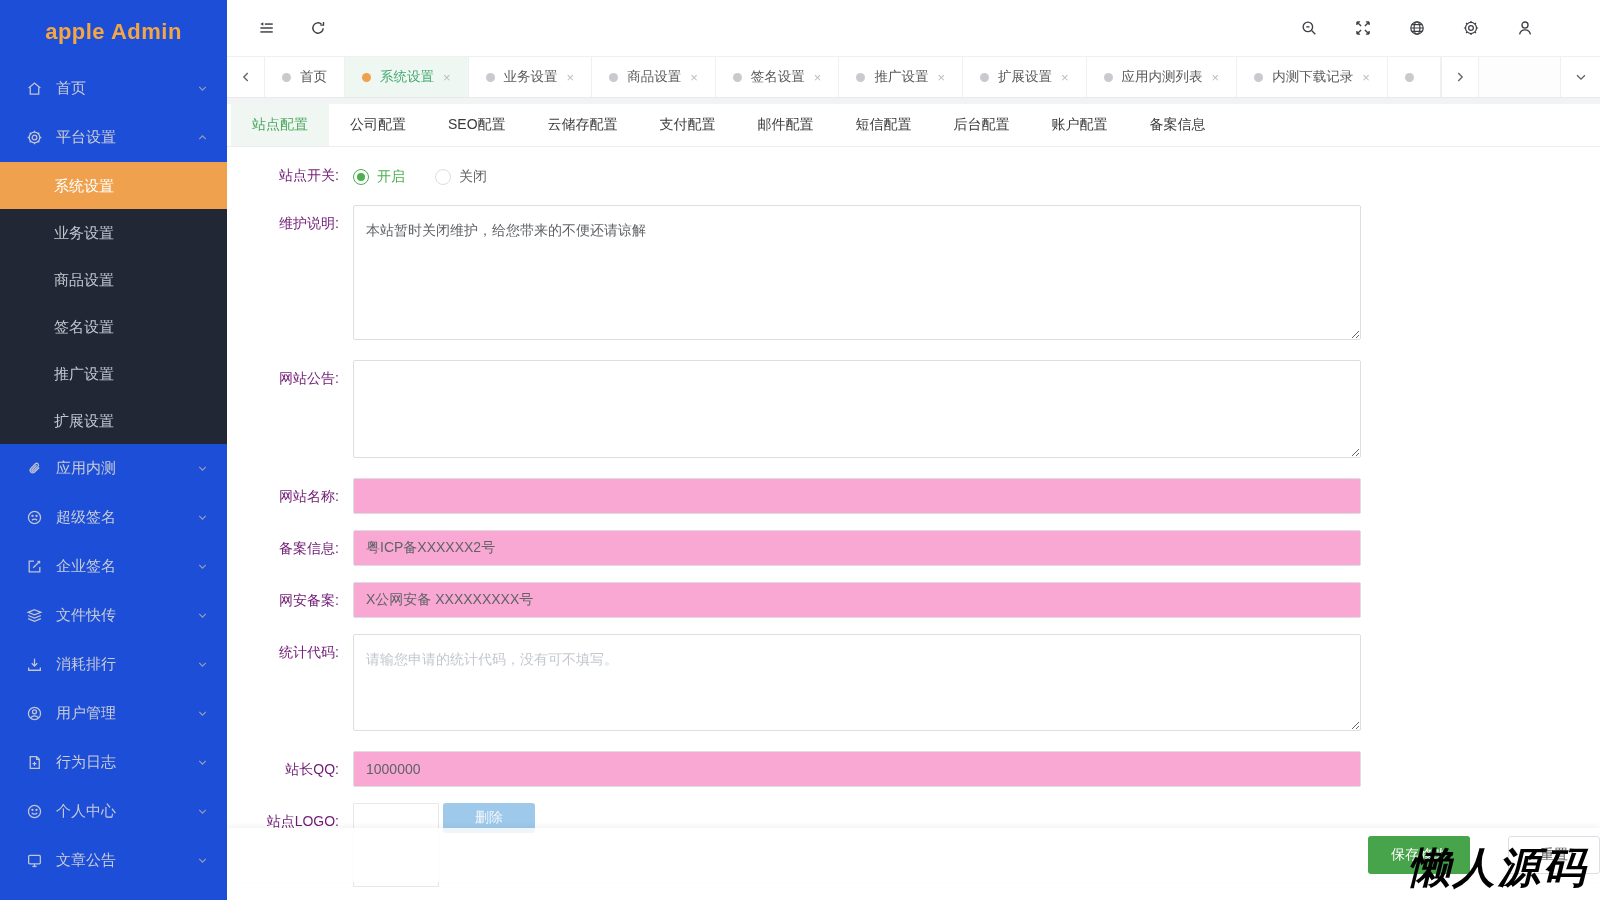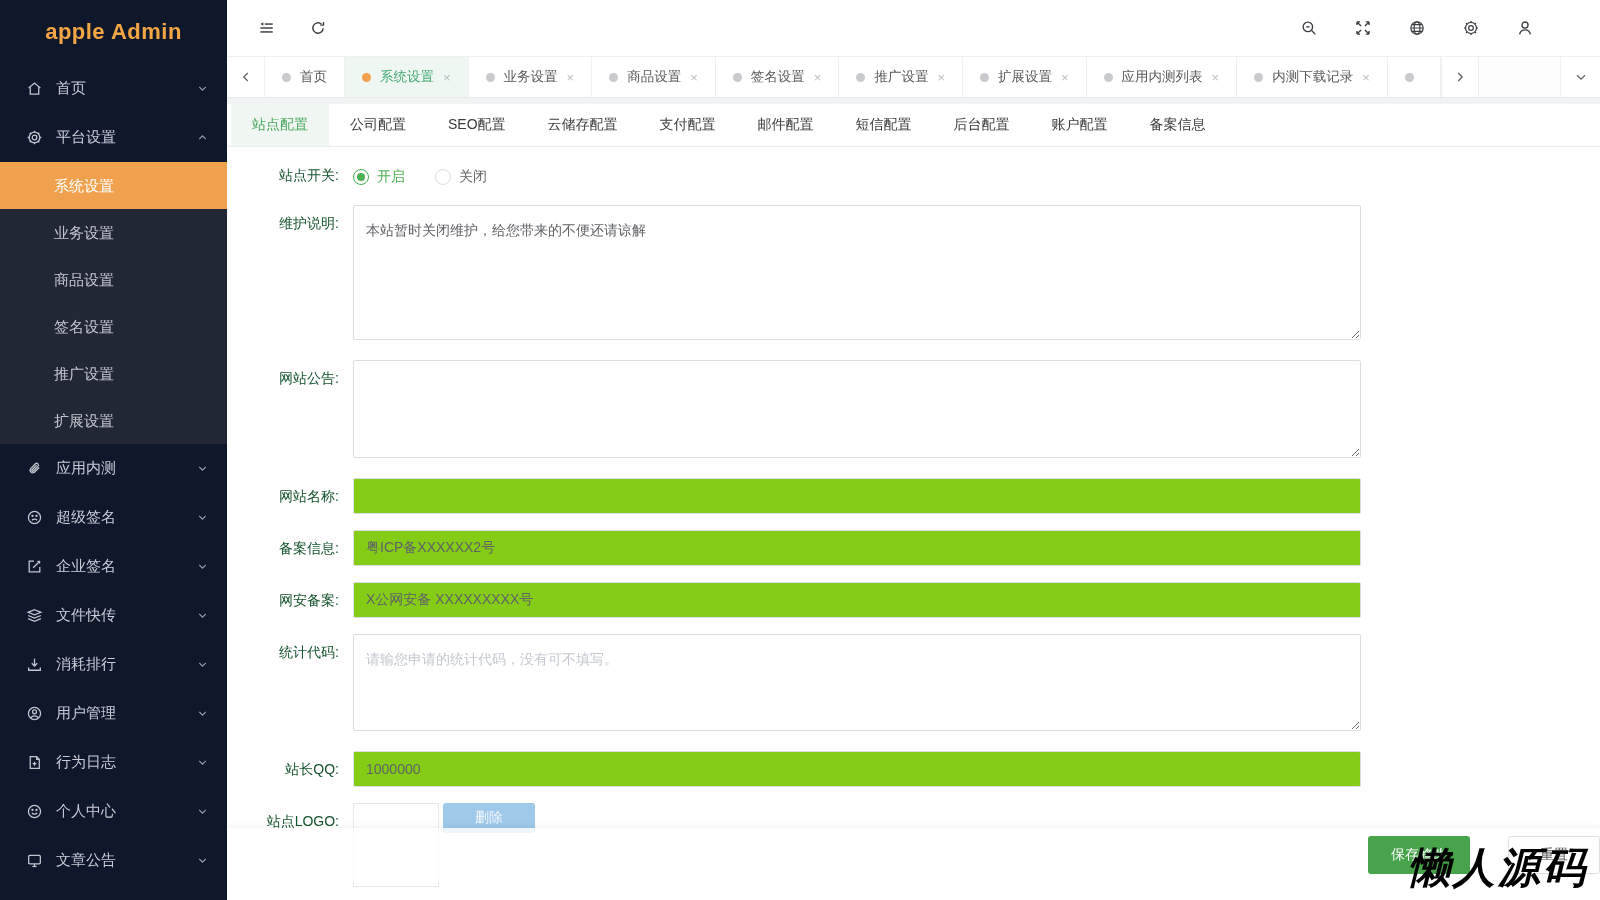--- a/index.html
+++ b/index.html
@@ -1,20 +1,20 @@
 <!DOCTYPE html>
 <html><head>
 <meta charset="utf-8">
 <style>
   * { margin:0; padding:0; box-sizing:border-box; }
   html,body { width:1600px; height:900px; overflow:hidden; font-family:"Liberation Sans","DejaVu Sans",sans-serif; background:#fff; }
   .app { position:relative; width:1600px; height:900px; }
 
   
-  .sidebar { position:absolute; left:0; top:0; width:227px; height:900px; background:#0f172a; color:#c8ccd6; z-index:5; }
+  .sidebar { position:absolute; left:0; top:0; width:227px; height:900px; background:#1d4ed8; color:#c8ccd6; z-index:5; }
   .logo { height:64px; line-height:64px; text-align:center; color:#f3a644; font-size:22px; font-weight:bold; letter-spacing:0.5px; }
   .menu-item { height:49px; display:flex; align-items:center; padding:0 18px 0 25px; font-size:15px; cursor:pointer; }
   .menu-item .mi-icon { width:18px; height:18px; margin-right:13px; display:inline-flex; align-items:center; justify-content:center; color:#c2c6d0; }
   .menu-item .chev { margin-left:auto; color:#9aa0ac; display:inline-flex; }
   .submenu { background:#222736; }
   .submenu-item { height:47px; line-height:47px; padding-left:54px; font-size:15px; color:#c2c6cf; cursor:pointer; }
   .submenu-item.active { background:#efa14d; color:#ffffff; }
   svg.ic { display:block; }
 
   
@@ -36,24 +36,24 @@
   .tab-dropdown { margin-left:auto; width:40px; display:flex; align-items:center; justify-content:center; border-left:1px solid #f0f0f0; color:#606266; cursor:pointer; background:#fff; }
   .tab-gap { height:7px; background:#f2f3f5; border-top:1px solid #e9e9e9; }
 
   .confignav { height:43px; display:flex; align-items:stretch; background:#fff; border-bottom:1px solid #ededed; padding-left:4px; }
   .config-tab { display:flex; align-items:center; padding:0 21px; font-size:14px; color:#3a3a3a; cursor:pointer; }
   .config-tab.active { background:#f0f6f1; color:#49a85c; }
 
   
   .form { padding:18px 0 0 22px; }
   .form-row { display:flex; margin-bottom:16px; }
-  .form-label { width:90px; min-width:90px; margin-right:14px; text-align:right; font-size:14px; color:#14532d; padding-top:10px; }
+  .form-label { width:90px; min-width:90px; margin-right:14px; text-align:right; font-size:14px; color:#701a75; padding-top:10px; }
   .form-row.radios .form-label { padding-top:2px; }
   .field { width:1008px; }
-  .text-input { width:100%; height:36px; border:1px solid #dcdee2; border-radius:2px; padding:0 12px; font-size:14px; color:#606266; font-family:inherit; background:#84cc16; outline:none; }
+  .text-input { width:100%; height:36px; border:1px solid #dcdee2; border-radius:2px; padding:0 12px; font-size:14px; color:#606266; font-family:inherit; background:#f9a8d4; outline:none; }
   textarea.area { width:100%; border:1px solid #dcdee2; border-radius:2px; padding:16px 12px; font-size:14px; color:#606266; font-family:inherit; outline:none; resize:vertical; }
   ::placeholder { color:#c3c7cf; opacity:1; }
   .area.h-lg { height:135px; }
   .area.h-md { height:98px; }
   .area.h-sm { height:97px; }
 
   .radio-group { display:flex; align-items:center; height:24px; }
   .radio { display:inline-flex; align-items:center; gap:8px; margin-right:30px; font-size:14px; color:#666; cursor:pointer; }
   .radio-circle { width:16px; height:16px; border-radius:50%; border:1px solid #dcdee2; background:#fff; position:relative; }
   .radio.checked .radio-circle { border-color:#4caf50; }

